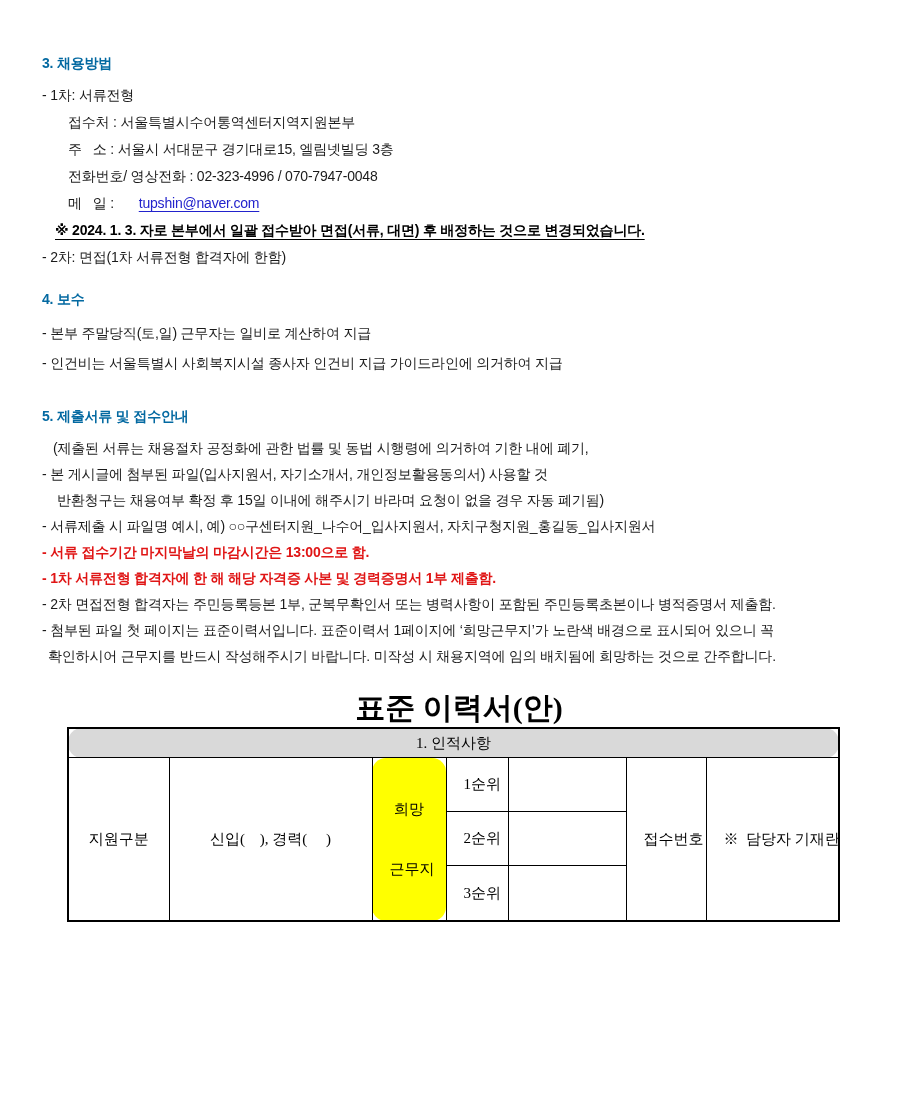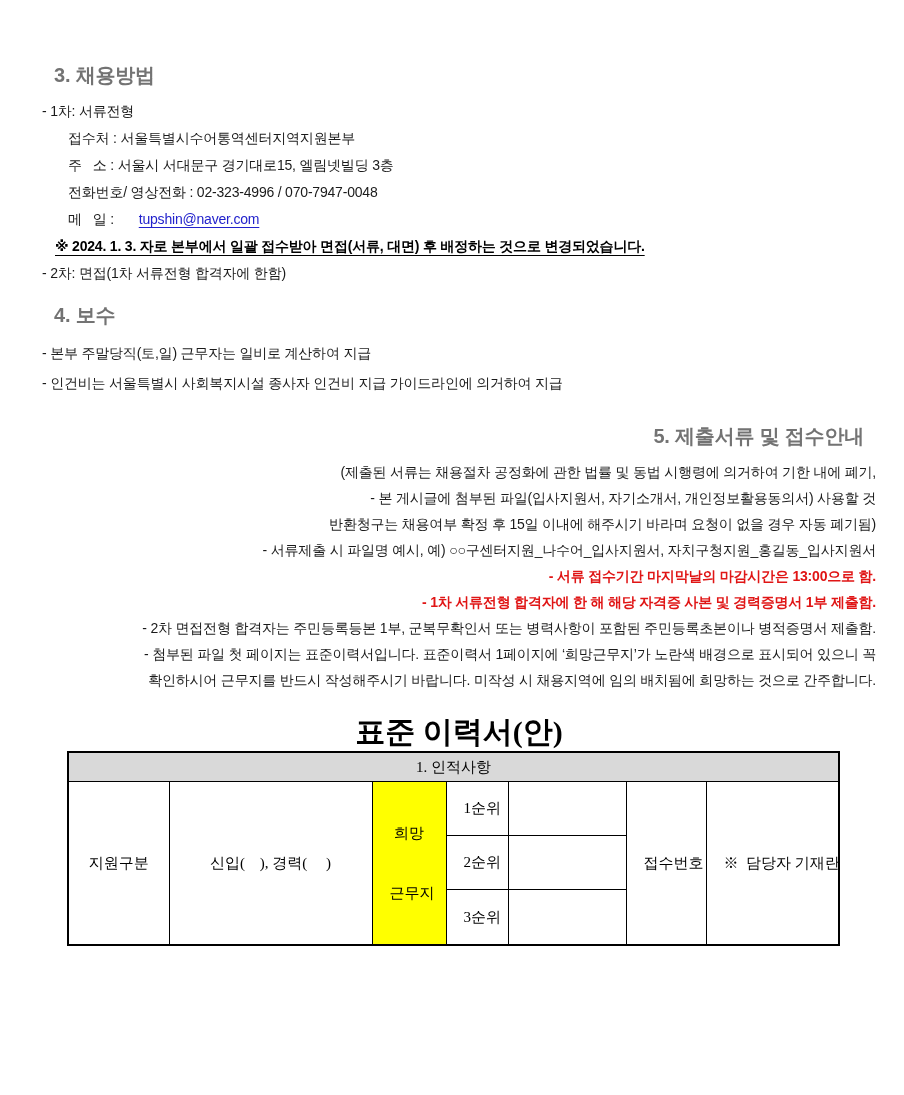--- a/index.html
+++ b/index.html
@@ -9,45 +9,45 @@
     box-sizing:border-box;
     padding:52px 28px 0 42px;
     background:#ffffff;
     color:#111;
     font-family:"Liberation Sans","DejaVu Sans",sans-serif;
     font-size:14px;
     letter-spacing:-0.2px;
     overflow:hidden;
   }
   h2.sec-heading{
-    font-size:20px;
+    font-size:14px;
     font-weight:bold;
-    margin:12px;
+    margin:0;
     line-height:22px;
-    color:#737373;
+    color:#0369a1;
   }
   .line{
     white-space:pre;
     line-height:27px;
     height:27px;
     color:#1a1a1a;
   }
   .sec3-lines{margin-top:8px;}
   .sec3 .sub{padding-left:26px;}
   .sec3 .notice{
     padding-left:13px;
     font-weight:bold;
     color:#000;
     text-decoration:underline;
     text-underline-offset:4px;
   }
   .sec4{margin-top:17px;}
   .sec4-lines{margin-top:8px;}
   .sec4 .line{line-height:30px;height:30px;}
-  .sec5{margin-top:27px;text-align:right;}
+  .sec5{margin-top:27px;}
   .sec5-lines{margin-top:8px;}
   .sec5 .line{line-height:26px;height:26px;}
   .sec5 .cont1{padding-left:11px;}
   .sec5 .cont2{padding-left:15px;}
   .sec5 .cont3{padding-left:6px;}
   .red{color:#e01515;font-weight:bold;}
   a.email{
     color:#2222cc;
     text-underline-offset:3px;
     cursor:pointer;
@@ -85,20 +85,21 @@
     height:20px;
     border-bottom:1px solid #000;
   }
   table.resume-table td{
     text-align:center;
     vertical-align:middle;
     padding:0 17px;
     height:28px;
     overflow:hidden;
     white-space:pre;
+    border-radius:14px;
   }
   td.yellow-cell{
     background:#ffff00;
     line-height:1.35;
   }
   td.value-cell{background:#fff;}
 </style>
 </head>
 <body>
 

